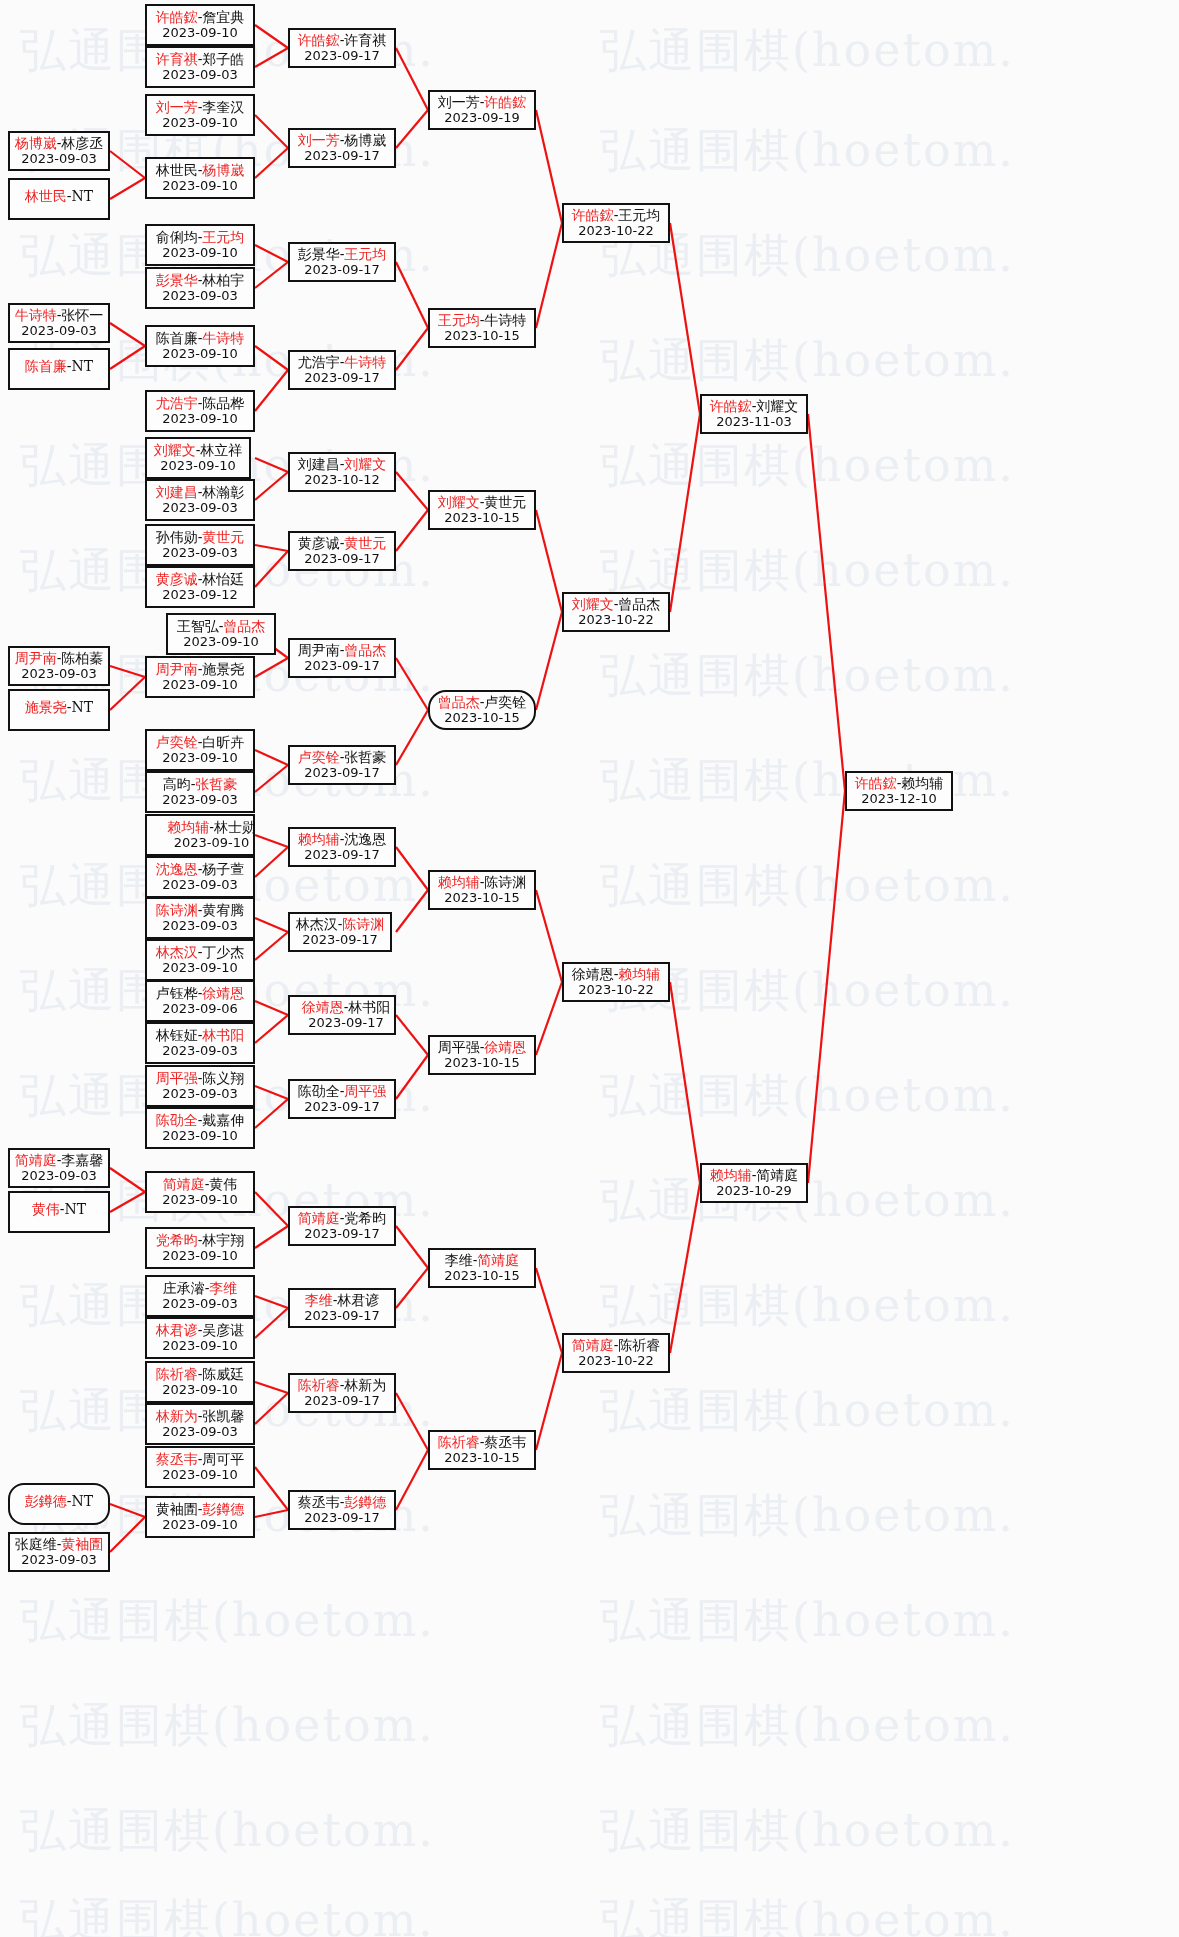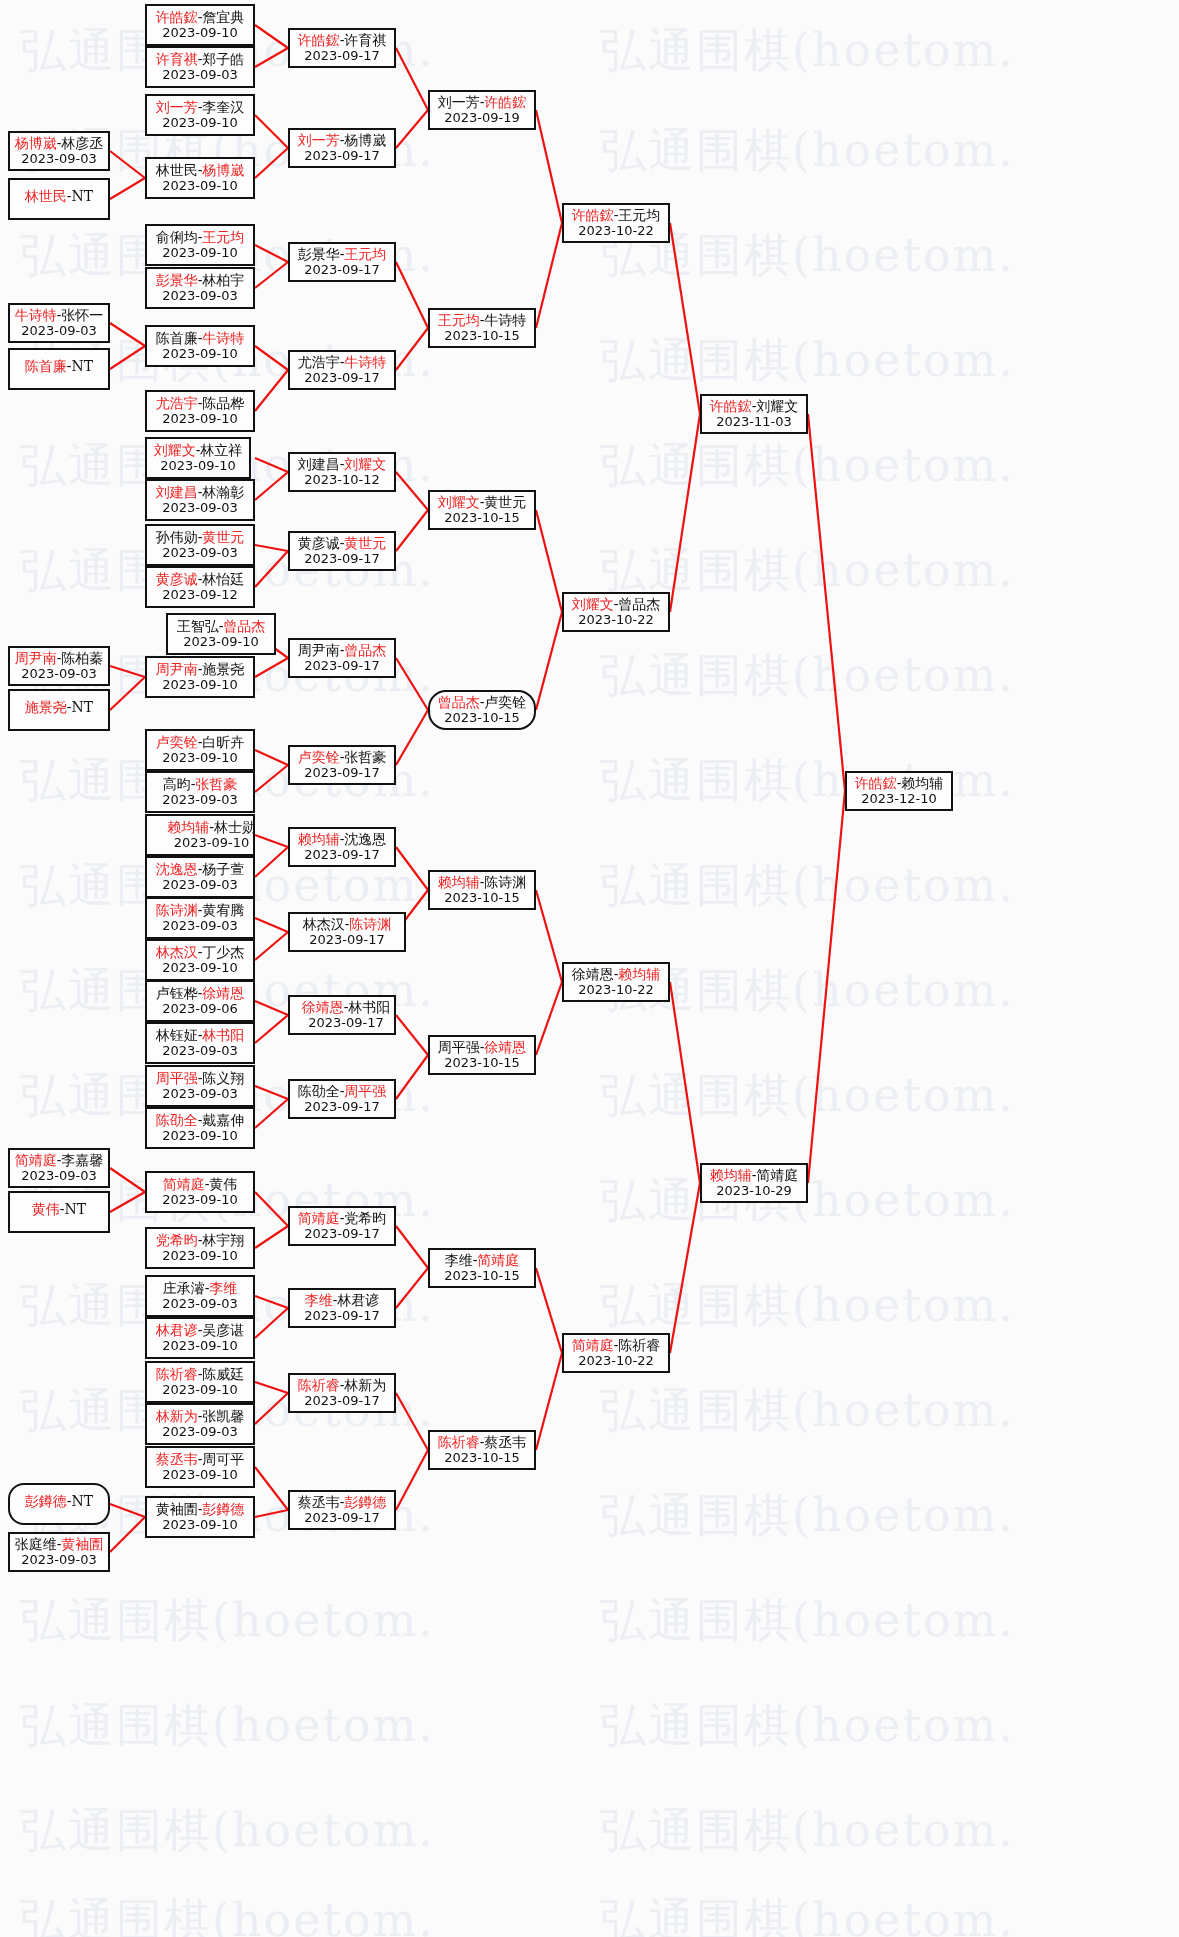--- a/index.html
+++ b/index.html
@@ -351,21 +351,21 @@
       <div class="date">2023-09-17</div>
     </div>
     <div class="match" style="left: 288px; top: 745px; width: 108px; height: 40px;">
       <div class="players"><span class="w">卢奕铨</span><span class="sep">-</span><span class="l">张哲豪</span></div>
       <div class="date">2023-09-17</div>
     </div>
     <div class="match" style="left: 288px; top: 827px; width: 108px; height: 40px;">
       <div class="players"><span class="w">赖均辅</span><span class="sep">-</span><span class="l">沈逸恩</span></div>
       <div class="date">2023-09-17</div>
     </div>
-    <div class="match" style="left: 288px; top: 912px; width: 118px; height: 40px;">
+    <div class="match" style="left: 288px; top: 912px; width: 104px; height: 40px;">
       <div class="players"><span class="l">林杰汉</span><span class="sep">-</span><span class="w">陈诗渊</span></div>
       <div class="date">2023-09-17</div>
     </div>
     <div class="match" style="left: 288px; top: 995px; width: 108px; height: 40px; padding-left: 8px;">
       <div class="players"><span class="w">徐靖恩</span><span class="sep">-</span><span class="l">林书阳</span></div>
       <div class="date">2023-09-17</div>
     </div>
     <div class="match" style="left: 288px; top: 1079px; width: 108px; height: 40px;">
       <div class="players"><span class="l">陈劭全</span><span class="sep">-</span><span class="w">周平强</span></div>
       <div class="date">2023-09-17</div>

